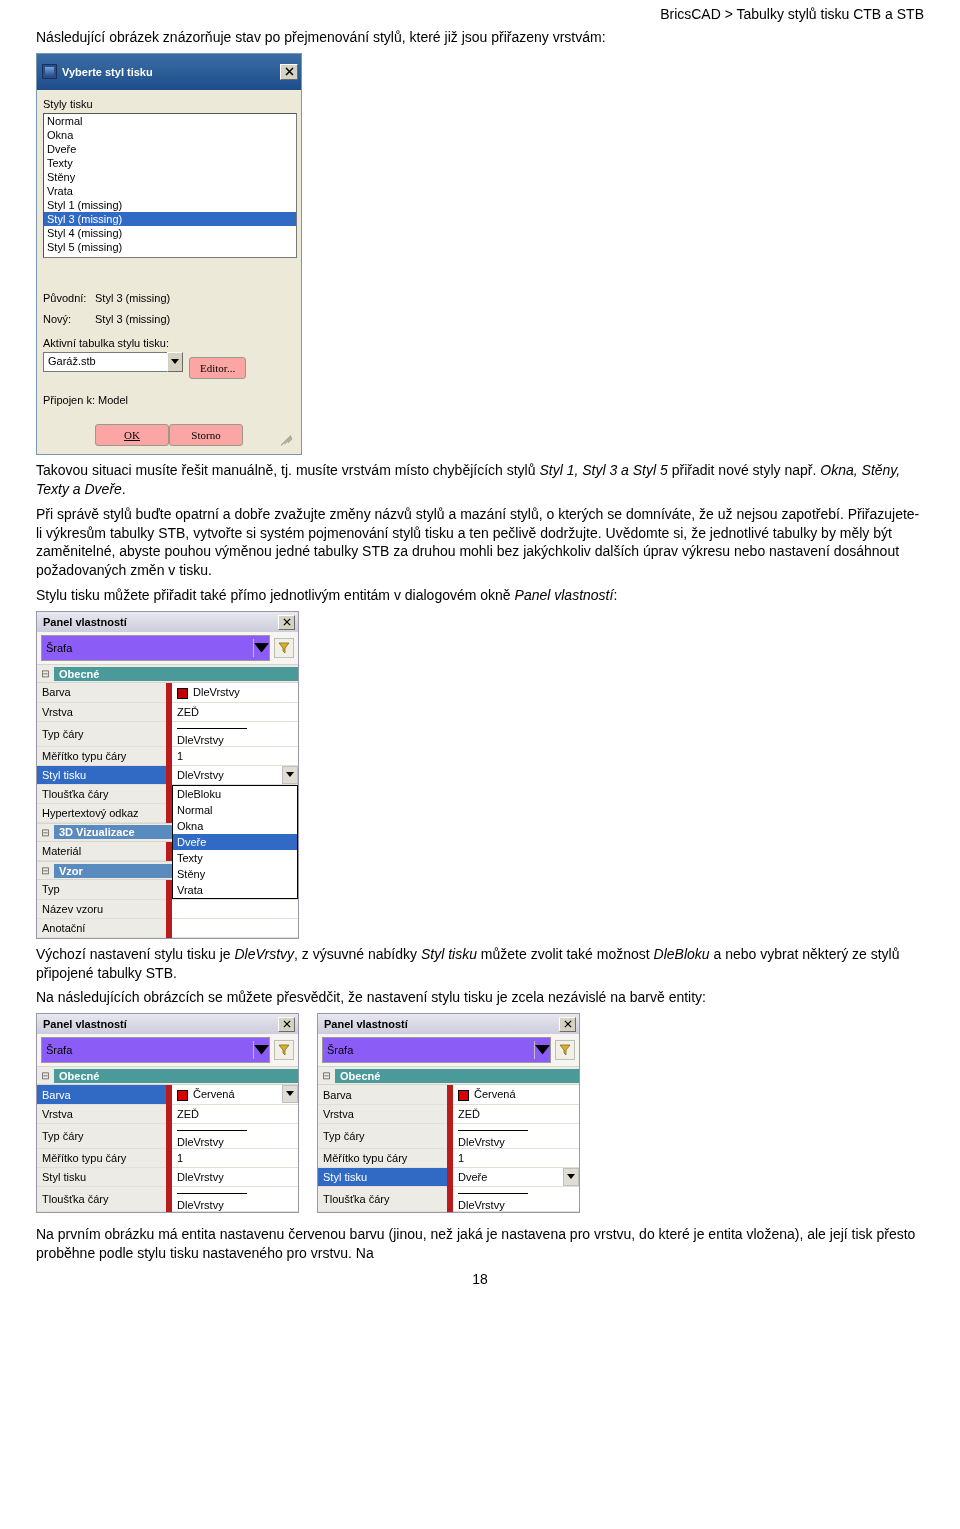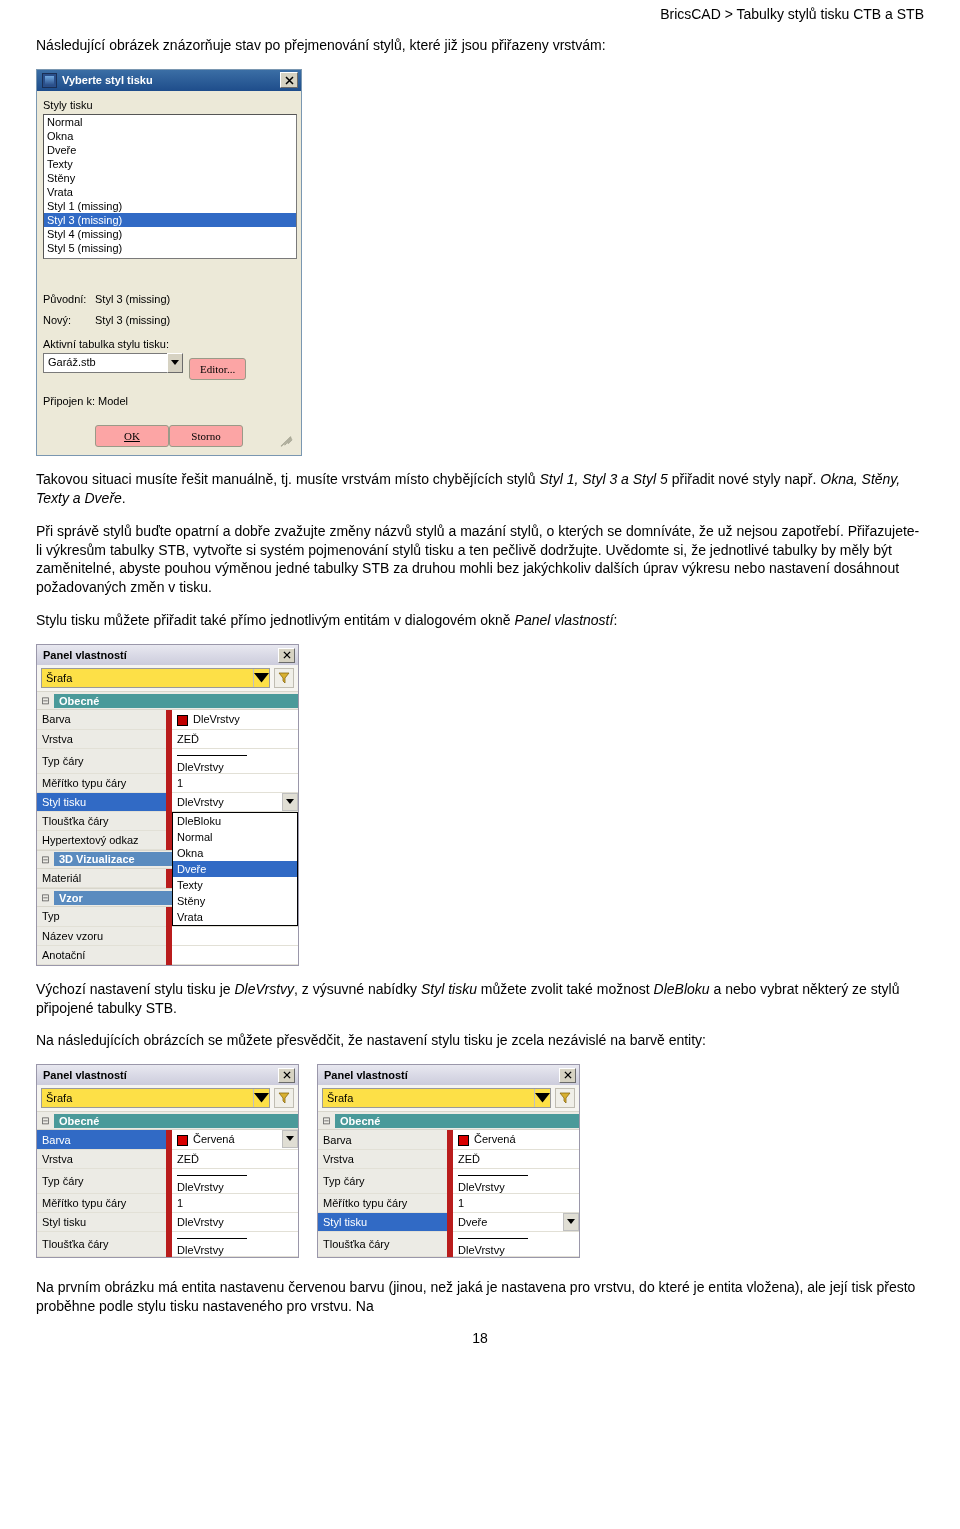--- a/index.html
+++ b/index.html
@@ -1,23 +1,23 @@
 <!DOCTYPE html>
 <html><head>
 <meta charset="utf-8">
 <style>
   body{margin:0;width:960px;font-family:Verdana,Geneva,sans-serif;font-size:14px;color:#000;background:#fff;box-sizing:border-box;padding:6px 36px 20px}
   *,*:before,*:after{box-sizing:border-box}
   .breadcrumb{text-align:right;font-family:Verdana,sans-serif;font-size:14px;color:#000;margin-bottom:4px}
-  p{margin:14px 0;line-height:1.35}
+  p{margin:6px 0;line-height:1.35}
   .italic{font-style:italic}
   .pagenum{text-align:center;font-size:14px;margin-top:8px}
 
   .dlg1{width:266px;border:1px solid #7a97b1;background:#ece9d8;font-family:Tahoma,Arial,sans-serif;font-size:11px;color:#000;margin-bottom:6px}
-  .dlg1 .titlebar{background:linear-gradient(#3b6ea5,#1e4d8b);color:#fff;height:21px;display:flex;align-items:center;padding:0 3px 0 5px;font-weight:bold}
+  .dlg1 .titlebar{background:linear-gradient(#3b6ea5,#1e4d8b);color:#fff;height:36px;display:flex;align-items:center;padding:0 3px 0 5px;font-weight:bold}
   .dlg1 .titlebar .appicon{width:15px;height:15px;background:#2a4f8a;border:1px solid #1a2f55;margin-right:5px;position:relative}
   .dlg1 .titlebar .appicon:before{content:"";position:absolute;left:2px;top:2px;width:9px;height:9px;background:linear-gradient(#6fa8e0,#2a4f8a)}
   .dlg1 .titlebar .ttl{flex:1}
   .dlg1 .titlebar .xbtn{width:18px;height:16px;background:#d6d2c2;border:1px solid #fff;border-right-color:#6b6b6b;border-bottom-color:#6b6b6b;display:flex;align-items:center;justify-content:center}
   .dlg1 .titlebar .xbtn svg{width:9px;height:9px}
   .dlg1 .body{padding:6px 6px 8px}
   .dlg1 .seclabel{margin:2px 0 3px}
   .listbox{width:254px;height:145px;background:#fff;border:1px solid #7a7a7a;border-top-color:#555;border-left-color:#555;overflow:hidden}
   .listbox .li{height:14px;line-height:14px;padding:0 3px}
   .listbox .sel{background:#316ac5;color:#fff}
@@ -33,21 +33,21 @@
   .btnrow .btn{width:74px;justify-content:center}
   .underline{text-decoration:underline}
   .resizeg{position:relative;height:0}
   .resizeg .lines{position:absolute;right:3px;bottom:3px;width:12px;height:12px}
   .resizeg .lines span{position:absolute;background:#9a9a88;height:1px;transform:rotate(-45deg)}
 
   .panel{width:263px;border:1px solid #9a97aa;background:#f6f5f1;font-family:Tahoma,Arial,sans-serif;font-size:11px;color:#000;margin-bottom:6px}
   .panel .phdr{background:linear-gradient(#e8e8f0,#ccccdc);height:20px;display:flex;align-items:center;padding:0 3px 0 6px;font-weight:bold}
   .panel .phdr .ttl{flex:1;font-weight:bold}
   .panel .toolbar{display:flex;align-items:center;padding:3px 4px;gap:4px}
-  .panel .tbselect{flex:1;height:20px;background:#fde047;border:1px solid #9a9a9a;display:flex;align-items:center}
+  .panel .tbselect{flex:1;height:26px;background:#8b5cf6;border:1px solid #9a9a9a;display:flex;align-items:center}
   .panel .tbselect .tbtxt{flex:1;padding:0 4px}
   .panel .tbselect .tbarrow{width:16px;height:18px;display:flex;align-items:center;justify-content:center;border-left:1px solid #bfbfbf}
   .panel .funnel{width:20px;height:20px;border:1px solid #c0bdb2;display:flex;align-items:center;justify-content:center;background:#f0efe8}
   .panel .funnel svg{width:12px;height:12px}
   .sechdr{display:flex;align-items:center;height:19px;border-top:1px solid #d8d6cc;border-bottom:1px solid #d8d6cc;background:#ecebe5}
   .sechdr .toggle{width:17px;text-align:center;font-family:Verdana;font-size:10px;color:#555}
   .sechdr .sectxt{flex:1;padding:1px 5px;font-weight:bold;color:#fff}
   .bg-teal{background:#4a9a9a}
   .bg-blue{background:#5a8bbf}
   .proptable{width:100%;border-collapse:collapse}

